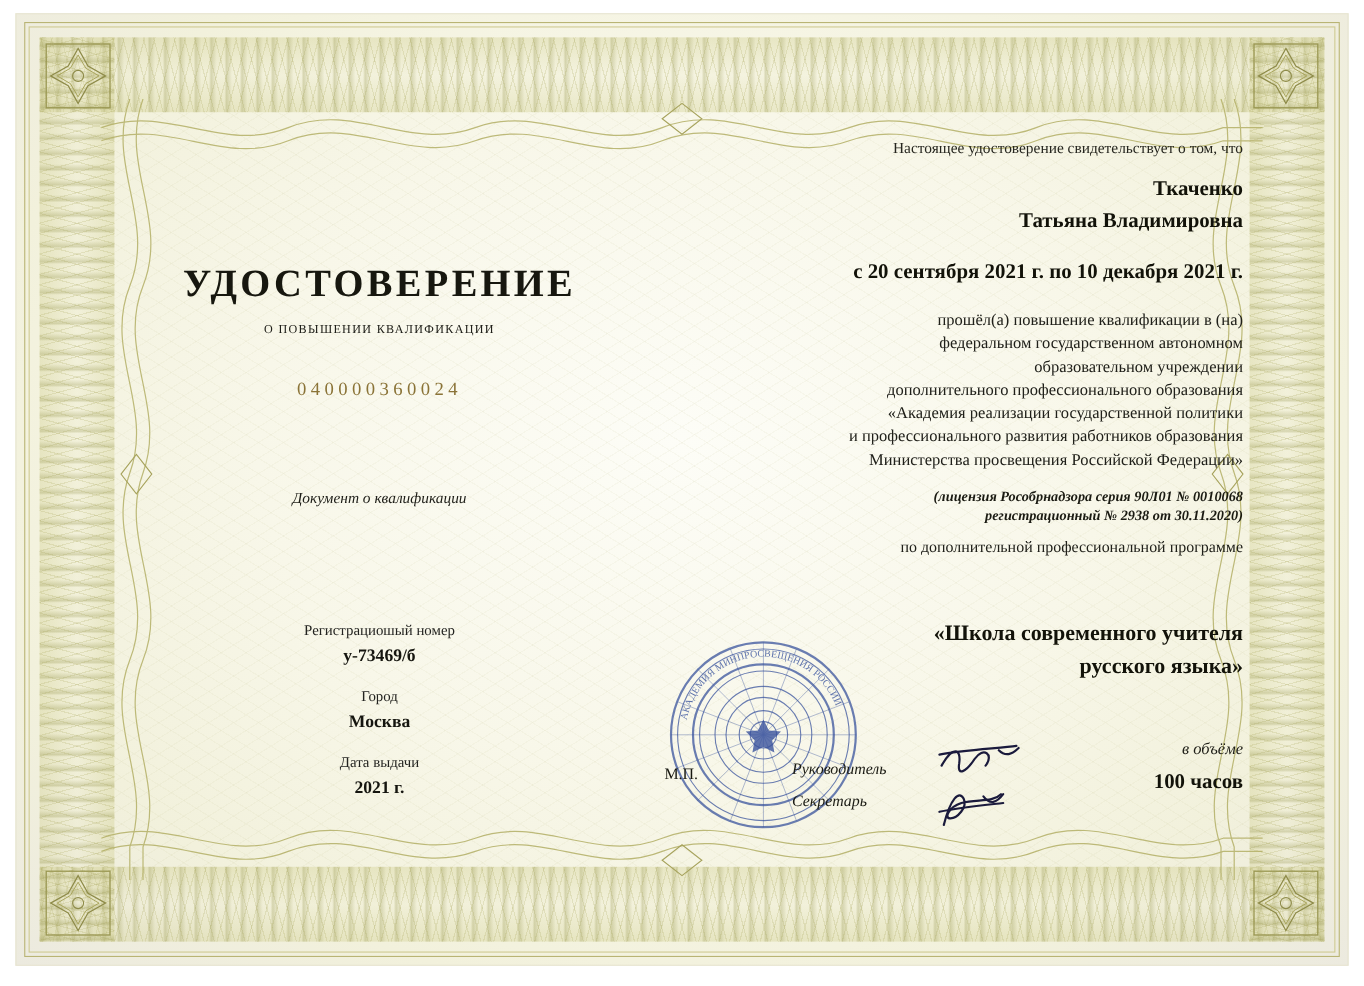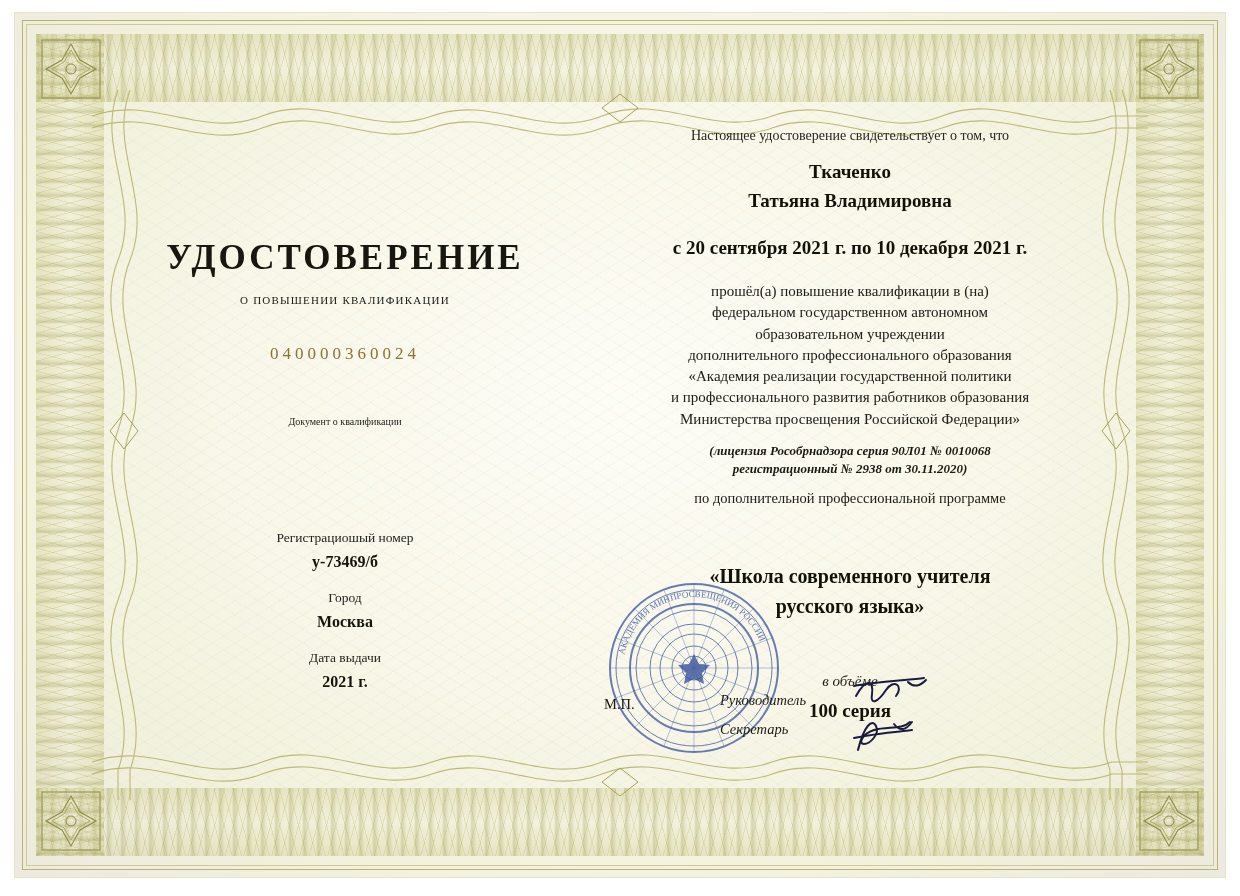--- a/index.html
+++ b/index.html
@@ -165,22 +165,23 @@
     color: #20201a;
   }
   .blank-number {
     margin-top: 38px;
     font-size: 17px;
     letter-spacing: 4px;
     color: #8a7337;
     font-family: "Liberation Serif", serif;
   }
   .doc-kind {
-    margin-top: 52px;
-    font-size: 10px;
+    margin-top: 82px;
+    font-size: 14px;
+    font-style: italic;
     color: #1d1d17;
   }
 
   .reg-block {
     margin-top: 104px;
     font-size: 14px;
     line-height: 1.05;
   }
   .reg-label {
     font-size: 13.5px;
@@ -193,21 +194,21 @@
     color: #15150f;
   }
   .gap-sm { height: 20px; }
 
   
   .right-col {
     position: absolute;
     right: 0;
     top: 20px;
     width: 560px;
-    text-align: center;
+    text-align: right;
     color: #1b1b1b;
   }
   .r-line-small {
     font-size: 14px;
     color: #26261f;
   }
   .r-name {
     margin-top: 14px;
     font-size: 19px;
     font-weight: 700;
@@ -413,21 +414,21 @@
         </div>
 
         <div class="r-program-label">по дополнительной профессиональной программе</div>
 
         <div class="r-program">
           <div>«Школа современного учителя</div>
           <div>русского языка»</div>
         </div>
 
         <div class="r-volume-label">в объёме</div>
-        <div class="r-volume">100 серия</div>
+        <div class="r-volume">100 часов</div>
       </div>
 
       <div class="sig-area">
 
         <div class="stamp">
           <svg viewBox="0 0 172 172" width="172" height="172">
             <g stroke="#39539d" fill="none" opacity="0.75">
               <circle cx="86" cy="86" r="84" stroke-width="2"></circle>
               <circle cx="86" cy="86" r="78" stroke-width="1"></circle>
               <circle cx="86" cy="86" r="64" stroke-width="2"></circle>

